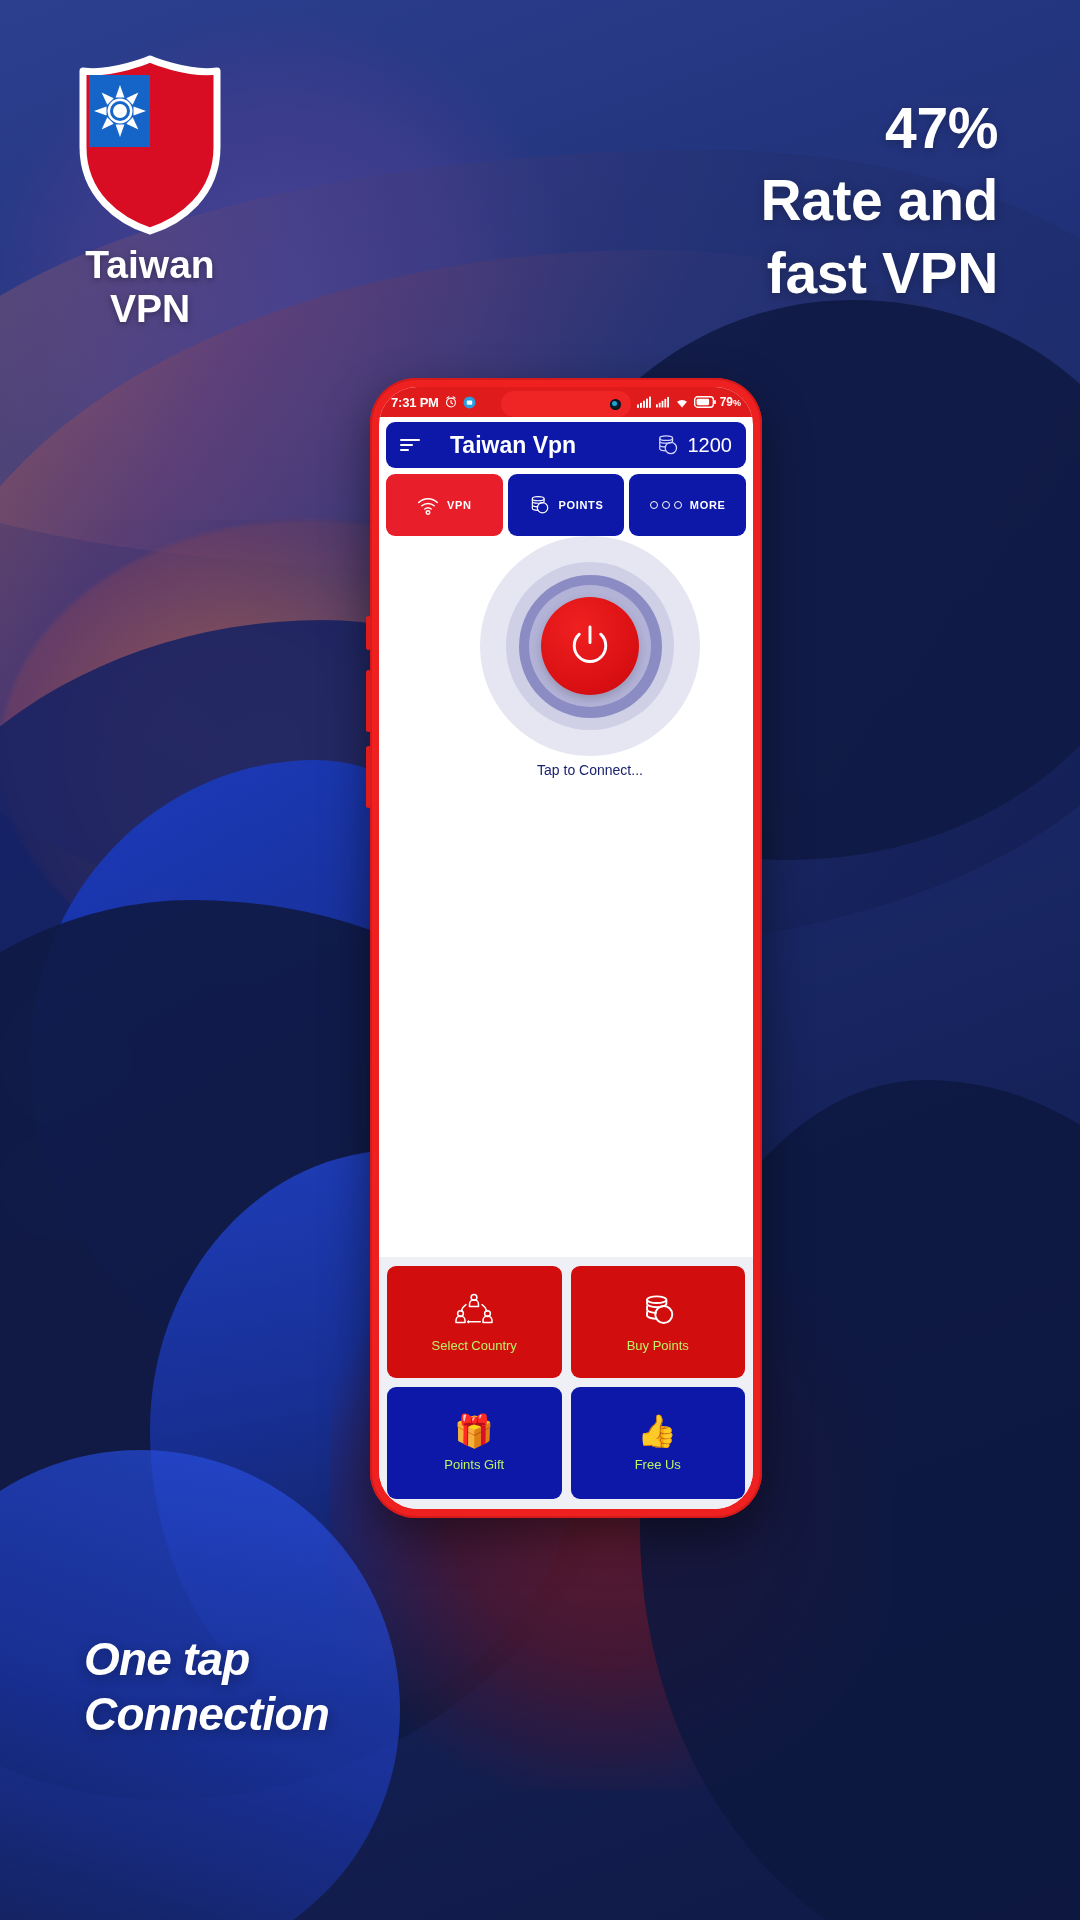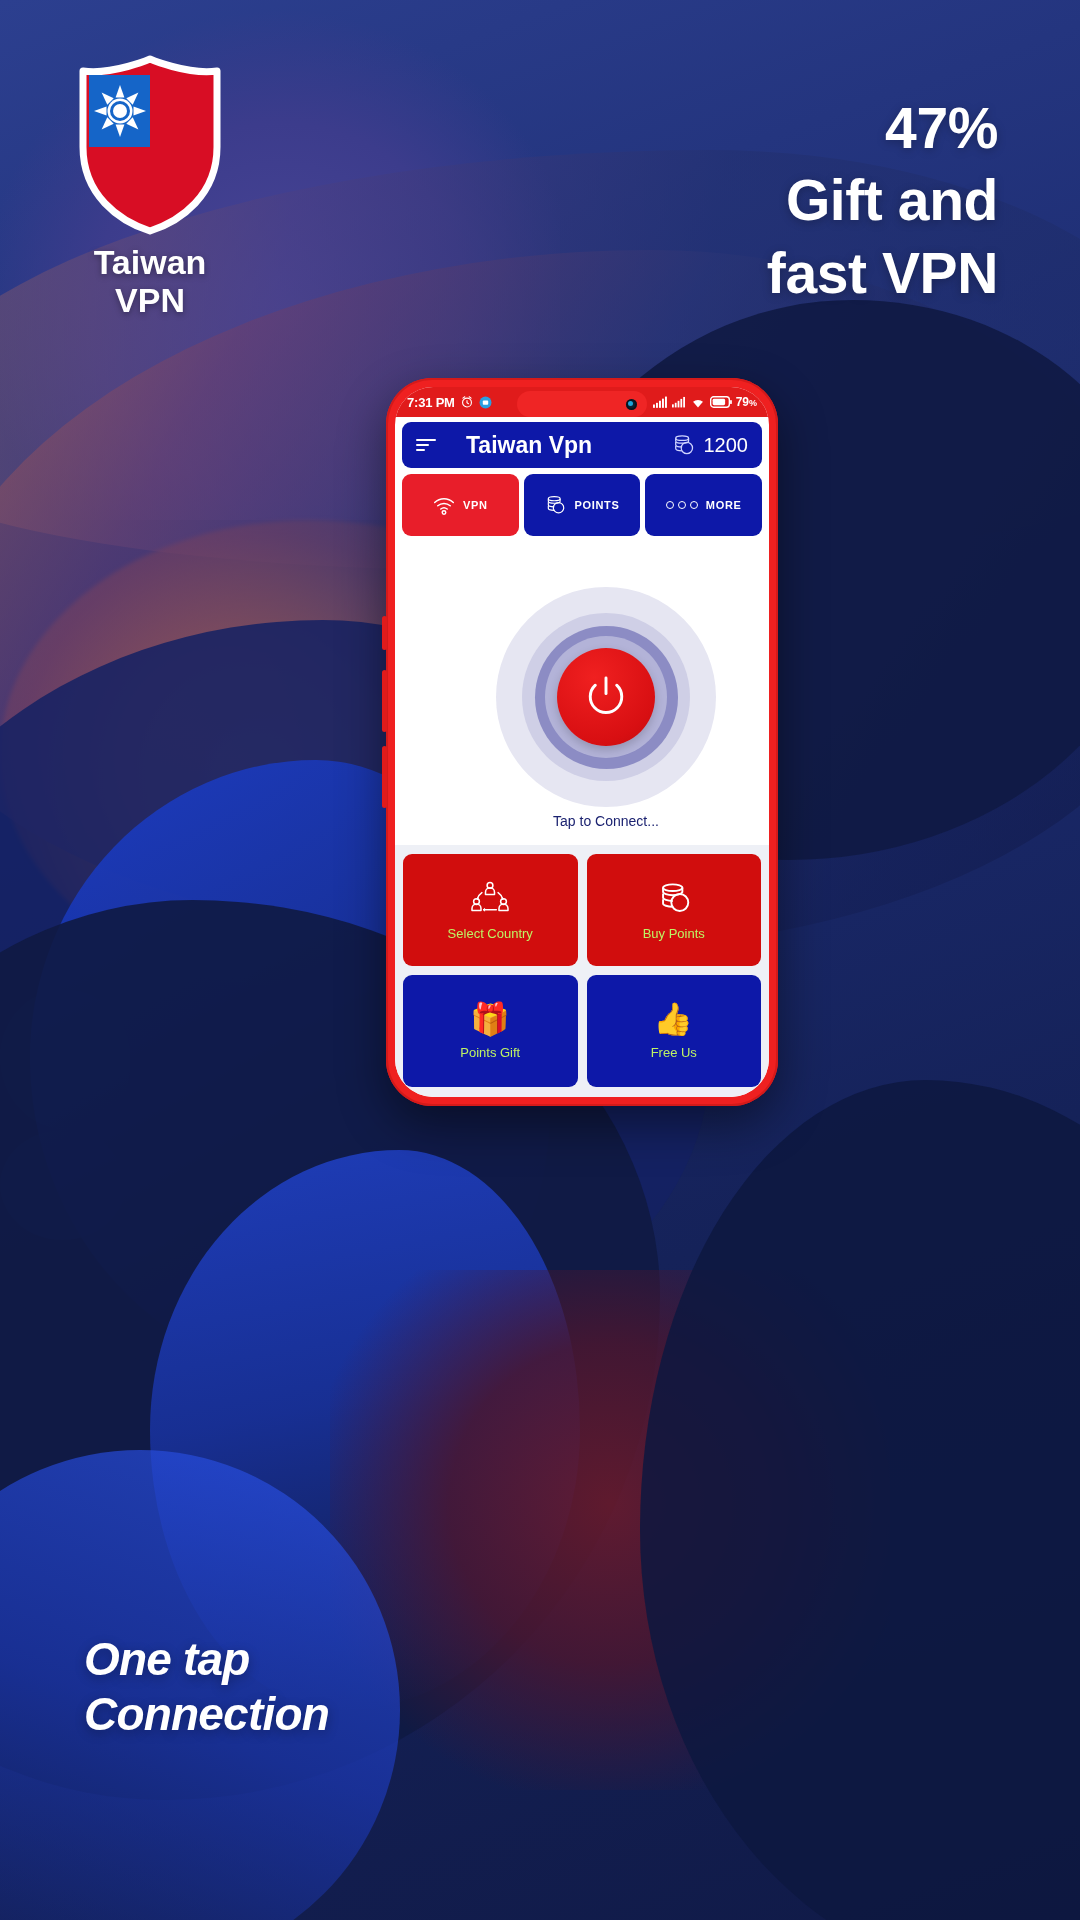--- a/index.html
+++ b/index.html
@@ -42,33 +42,33 @@
      border-radius:50%;opacity:.7;}
   .maroon{position:absolute;left:330px;top:1270px;width:560px;height:520px;
      background:radial-gradient(circle at 50% 45%, #6d1a2a 0%, #4a1630 40%, rgba(20,26,70,0) 76%);
      opacity:.85;}
   .vdark{position:absolute;left:640px;top:1080px;width:620px;height:900px;
      background:#0d1740;border-radius:46% 54% 40% 60%/50% 44% 56% 50%;opacity:.85;}
 
   
   .logo-wrap{position:absolute;left:72px;top:55px;width:156px;z-index:6;text-align:center;}
   .shield{width:146px;height:180px;display:block;margin:0 auto;}
-  .logo-text{margin-top:8px;color:#fff;font-size:34px;font-weight:700;line-height:1.12;
+  .logo-text{margin-top:8px;color:#fff;font-size:39px;font-weight:700;line-height:1.12;
      text-shadow:0 2px 6px rgba(0,0,0,.35);}
 
   
   .headline{position:absolute;right:82px;top:92px;z-index:6;text-align:right;
      color:#fff;font-size:57px;font-weight:700;line-height:1.27;letter-spacing:-.4px;
      text-shadow:0 2px 10px rgba(0,0,0,.25);}
   .tagline{position:absolute;left:84px;bottom:178px;z-index:6;color:#fff;
      font-size:46px;font-weight:700;line-height:1.2;letter-spacing:-.8px;
      text-shadow:0 3px 12px rgba(0,0,0,.3);font-style:italic;}
 
   
-  .phone{position:absolute;left:386px;top:378px;width:392px;height:728px;z-index:8;
+  .phone{position:absolute;left:370px;top:378px;width:392px;height:1140px;z-index:8;
      background:#ef2020;border-radius:46px;
      box-shadow:0 18px 48px rgba(0,0,0,.45), 0 0 0 2px #d41a1a inset;
      padding:0;}
   .phone .side-btn{position:absolute;left:-4px;width:5px;background:#e01b1b;border-radius:3px;}
   .phone .sb1{top:238px;height:34px;}
   .phone .sb2{top:292px;height:62px;}
   .phone .sb3{top:368px;height:62px;}
   .screen{position:absolute;left:9px;top:9px;right:9px;bottom:9px;
      border-radius:38px;overflow:hidden;background:#fff;display:flex;flex-direction:column;}
 
@@ -104,21 +104,21 @@
   .tab{flex:1;height:62px;border-radius:9px;display:flex;align-items:center;
      justify-content:center;gap:8px;color:#fff;font-size:11px;font-weight:700;
      letter-spacing:.7px;}
   .tab.red{background:#e81e2a;}
   .tab.blue{background:#0d18a8;}
   .dots{display:flex;gap:4px;}
   .dots b{width:6px;height:6px;border-radius:50%;border:1.4px solid #fff;display:block;}
 
   
   .vpnbody{flex:1;background:#fff;display:flex;flex-direction:column;
-     align-items:center;justify-content:flex-end;padding-bottom:6px;position:relative;padding-left:48px;}
+     align-items:center;padding-bottom:6px;position:relative;padding-left:48px;}
   .pwr-wrap{width:220px;height:220px;border-radius:50%;background:#e6e6f2;
      display:flex;align-items:center;justify-content:center;margin-bottom:4px;}
   .ring2{width:168px;height:168px;border-radius:50%;background:#cfcfe6;
      display:flex;align-items:center;justify-content:center;}
   .ring3{width:143px;height:143px;border-radius:50%;background:#8c8cc4;
      display:flex;align-items:center;justify-content:center;}
   .ring4{width:122px;height:122px;border-radius:50%;background:#b3b3d8;
      display:flex;align-items:center;justify-content:center;}
   .pwr{width:98px;height:98px;border-radius:50%;
      background:radial-gradient(circle at 38% 30%, #f02020 0%, #d80f12 70%, #c00b0e 100%);
@@ -176,21 +176,21 @@
     </g>
   </svg>
   <div class="logo-text">
     <div>Taiwan</div>
     <div>VPN</div>
   </div>
 </div>
 
 <div class="headline">
   <div>47%</div>
-  <div>Gift and</div>
+  <div>Rate and</div>
   <div>fast VPN</div>
 </div>
 
 <div class="tagline">
   <div>One tap</div>
   <div>Connection</div>
 </div>
 
 <div class="phone">
   <div class="side-btn sb1"></div>

